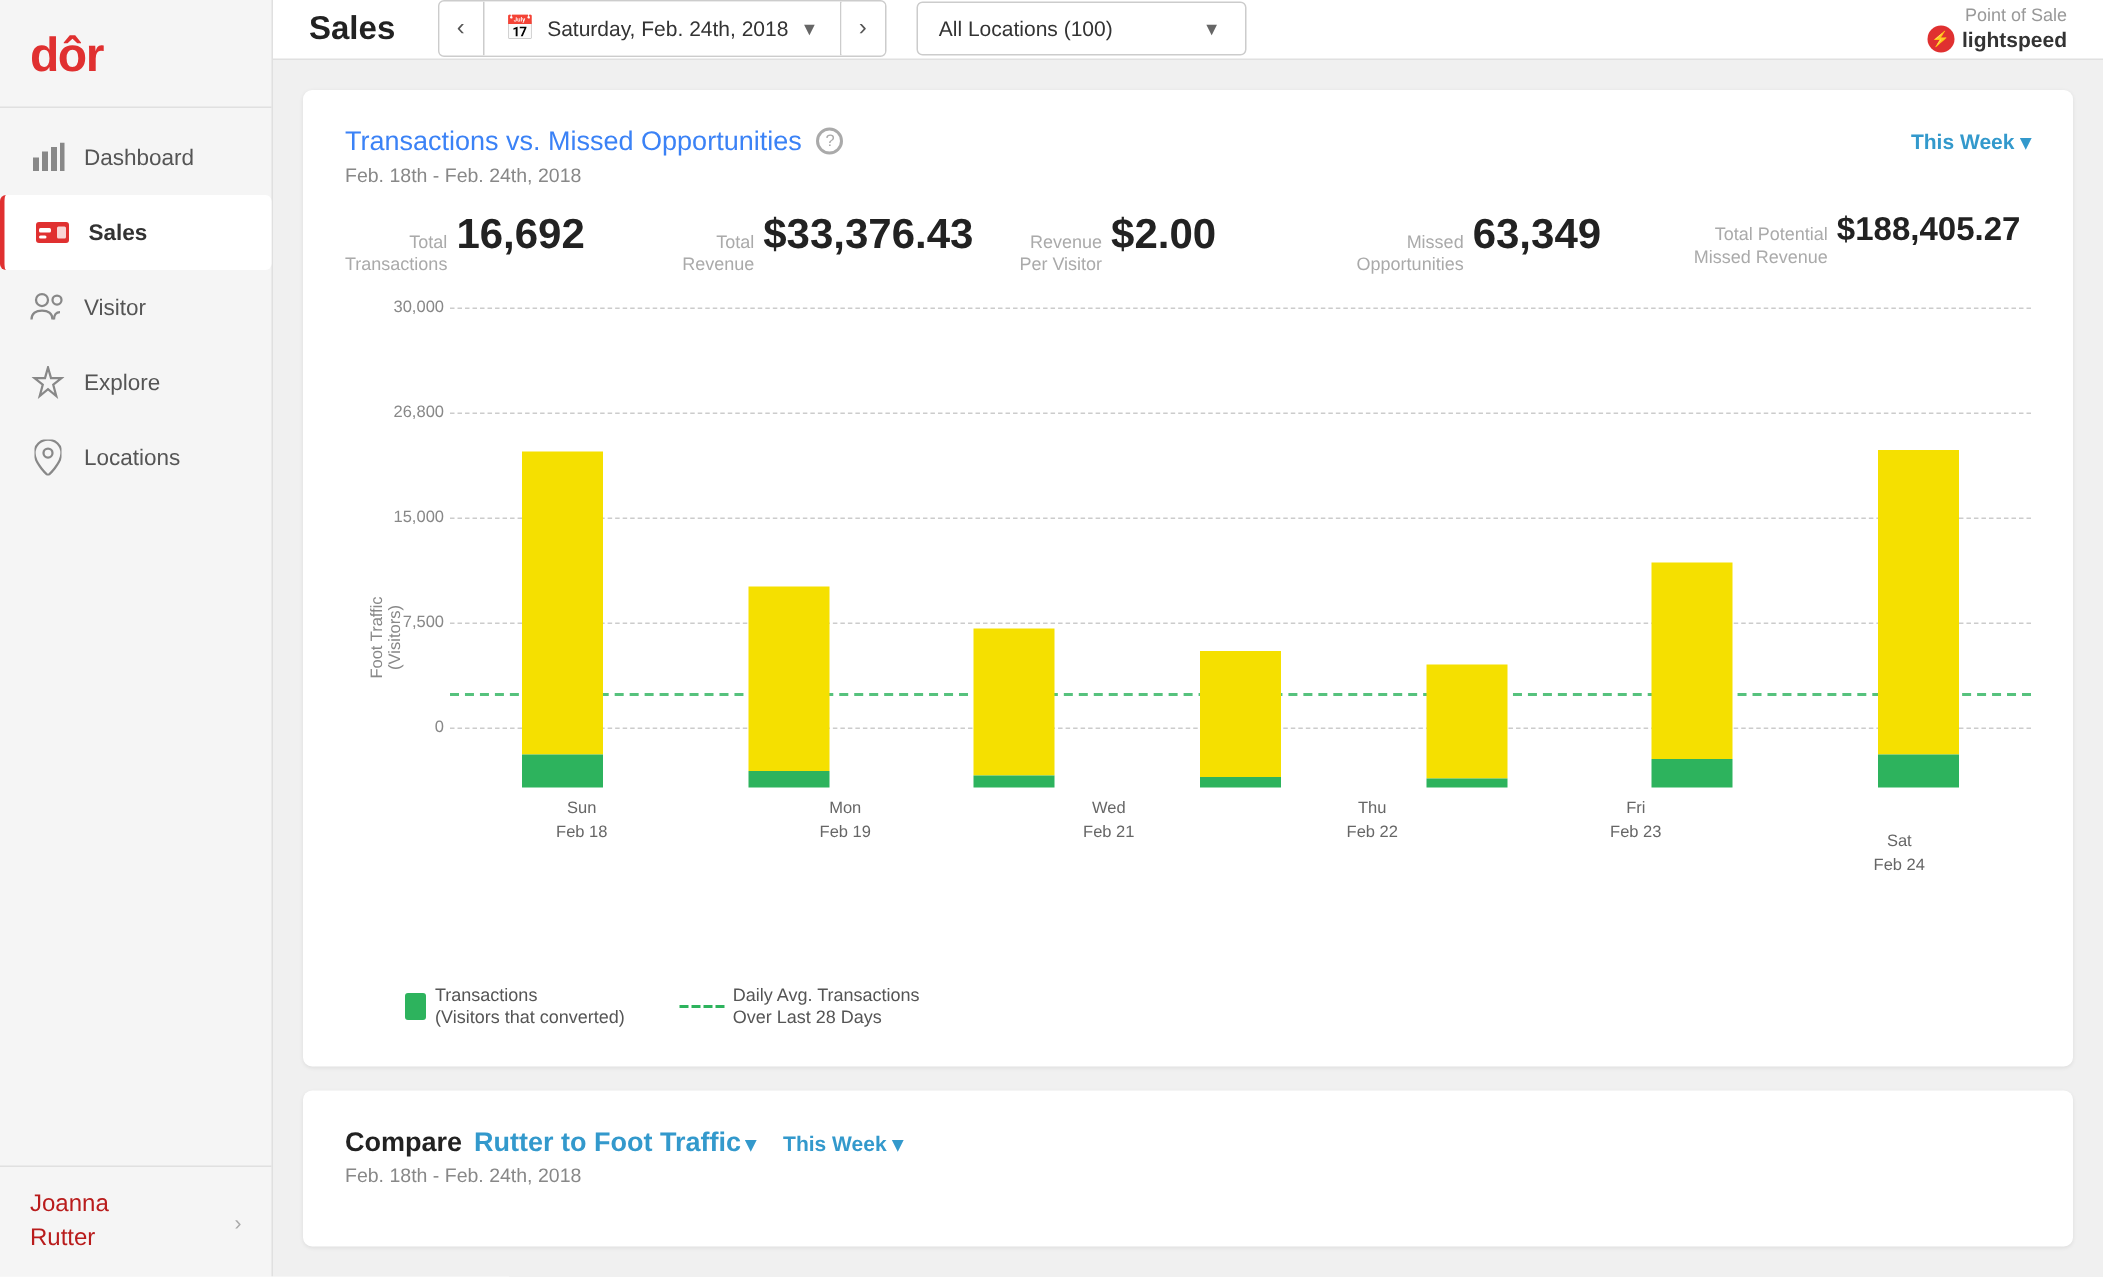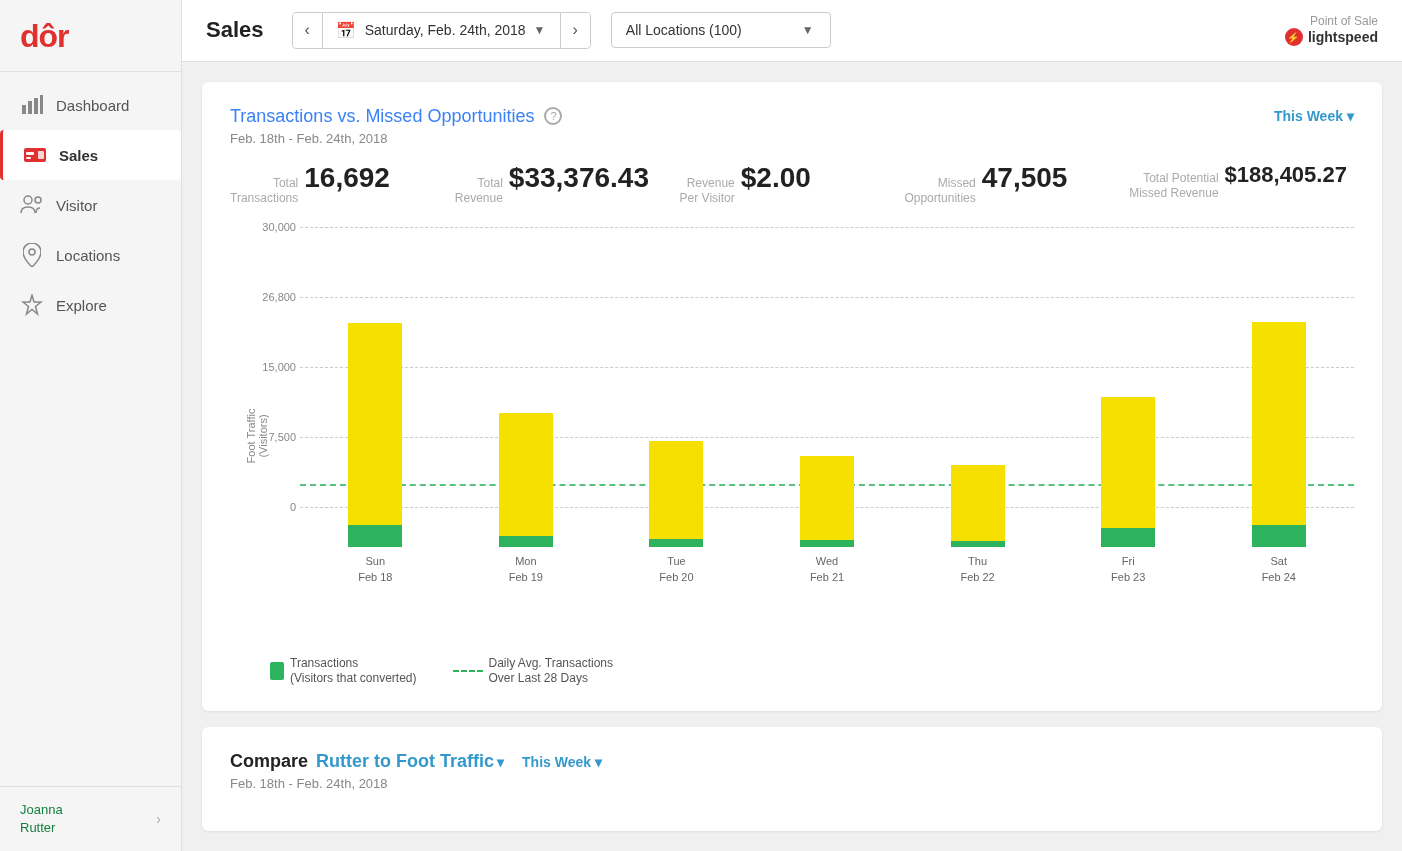--- a/index.html
+++ b/index.html
@@ -45,21 +45,21 @@
     }
     .nav-item.active { background: #fff; color: #333; font-weight: 600; border-left: 3px solid #e03030; }
     .nav-icon { width: 24px; height: 24px; display: flex; align-items: center; justify-content: center; }
     .sidebar-footer {
       padding: 14px 20px;
       border-top: 1px solid #e0e0e0;
       display: flex;
       align-items: center;
       justify-content: space-between;
     }
-    .user-name { font-size: 13px; color: #15803d; line-height: 1.4; }
+    .user-name { font-size: 16px; color: #b91c1c; line-height: 1.4; }
     .chevron-right { font-size: 14px; color: #aaa; }
 
     
     #main {
       flex: 1;
       display: flex;
       flex-direction: column;
       overflow-y: auto;
       background: #f0f0f0;
     }
@@ -314,35 +314,35 @@
           <path d="M1 18c0-4 3-6 7-6s7 2 7 6" stroke="#888" stroke-width="1.5" fill="none"></path>
           <circle cx="18" cy="5" r="3" stroke="#888" stroke-width="1.5" fill="none"></circle>
           <path d="M16 18c0-3 1.5-5 4-5" stroke="#888" stroke-width="1.5" fill="none"></path>
         </svg>
       </span>
       <span>Visitor</span>
     </div>
 
     <div class="nav-item">
       <span class="nav-icon">
+        <svg width="22" height="22" viewBox="0 0 22 22" fill="none">
+          <polygon points="11,1 13,8 20,8 14.5,12.5 16.5,20 11,15.5 5.5,20 7.5,12.5 2,8 9,8" stroke="#888" stroke-width="1.5" fill="none"></polygon>
+        </svg>
+      </span>
+      <span>Explore</span>
+    </div>
+
+    <div class="nav-item">
+      <span class="nav-icon">
         <svg width="18" height="24" viewBox="0 0 18 24" fill="none">
           <path d="M9 0C4 0 0 4 0 9c0 7 9 15 9 15s9-8 9-15c0-5-4-9-9-9z" stroke="#888" stroke-width="1.5" fill="none"></path>
           <circle cx="9" cy="9" r="3" stroke="#888" stroke-width="1.5" fill="none"></circle>
         </svg>
       </span>
       <span>Locations</span>
-    </div>
-
-    <div class="nav-item">
-      <span class="nav-icon">
-        <svg width="22" height="22" viewBox="0 0 22 22" fill="none">
-          <polygon points="11,1 13,8 20,8 14.5,12.5 16.5,20 11,15.5 5.5,20 7.5,12.5 2,8 9,8" stroke="#888" stroke-width="1.5" fill="none"></polygon>
-        </svg>
-      </span>
-      <span>Explore</span>
     </div>
 
   </nav>
   <div class="sidebar-footer">
     <div class="user-name">
       <div>Joanna</div>
       <div>Rutter</div>
     </div>
     <span class="chevron-right">›</span>
   </div>
@@ -398,21 +398,21 @@
         <div class="stat-item">
           <span class="stat-label">Total<br>Revenue</span>
           <span class="stat-value">$33,376.43</span>
         </div>
         <div class="stat-item">
           <span class="stat-label">Revenue<br>Per Visitor</span>
           <span class="stat-value">$2.00</span>
         </div>
         <div class="stat-item">
           <span class="stat-label">Missed<br>Opportunities</span>
-          <span class="stat-value">47,505</span>
+          <span class="stat-value">63,349</span>
         </div>
         <div class="stat-item">
           <span class="stat-label">Total Potential<br>Missed Revenue</span>
           <span class="stat-value" style="font-size:22px;">$188,405.27</span>
         </div>
       </div>
 
       <div class="chart-container">
         <div class="y-axis-label">Foot Traffic<br>(Visitors)</div>
         <div class="chart-inner" id="chart-inner">
@@ -474,25 +474,24 @@
                   <div style="width: 54px; height: 22px; background: rgb(45, 179, 93);"></div>
                   <div style="width: 54px; height: 203px; background: rgb(245, 224, 0);"></div>
                 </div>
               </div>
             </div>
         </div>
 
         <div id="x-labels" style="display: flex; padding-top: 6px; padding-left: 0px;">
             <div style="flex: 1 1 0%; text-align: center; font-size: 11px; color: rgb(102, 102, 102); line-height: 1.5;">Sun<br>Feb 18</div>
             <div style="flex: 1 1 0%; text-align: center; font-size: 11px; color: rgb(102, 102, 102); line-height: 1.5;">Mon<br>Feb 19</div>
-            <div style="flex: 1 1 0%; text-align: center; font-size: 11px; color: rgb(102, 102, 102); line-height: 1.5;">Tue<br>Feb 20</div>
             <div style="flex: 1 1 0%; text-align: center; font-size: 11px; color: rgb(102, 102, 102); line-height: 1.5;">Wed<br>Feb 21</div>
             <div style="flex: 1 1 0%; text-align: center; font-size: 11px; color: rgb(102, 102, 102); line-height: 1.5;">Thu<br>Feb 22</div>
             <div style="flex: 1 1 0%; text-align: center; font-size: 11px; color: rgb(102, 102, 102); line-height: 1.5;">Fri<br>Feb 23</div>
-            <div style="flex: 1 1 0%; text-align: center; font-size: 11px; color: rgb(102, 102, 102); line-height: 1.5;">Sat<br>Feb 24</div>
+            <div style="flex: 1 1 0%; text-align: center; font-size: 11px; color: rgb(102, 102, 102); line-height: 1.5; margin-top: 22px;">Sat<br>Feb 24</div>
           </div>
       </div>
 
       <div class="legend">
         <div class="legend-item">
           <div class="legend-swatch green"></div>
           <span class="legend-text">Transactions<br>(Visitors that converted)</span>
         </div>
         <div class="legend-item">
           <div class="legend-line"></div>

